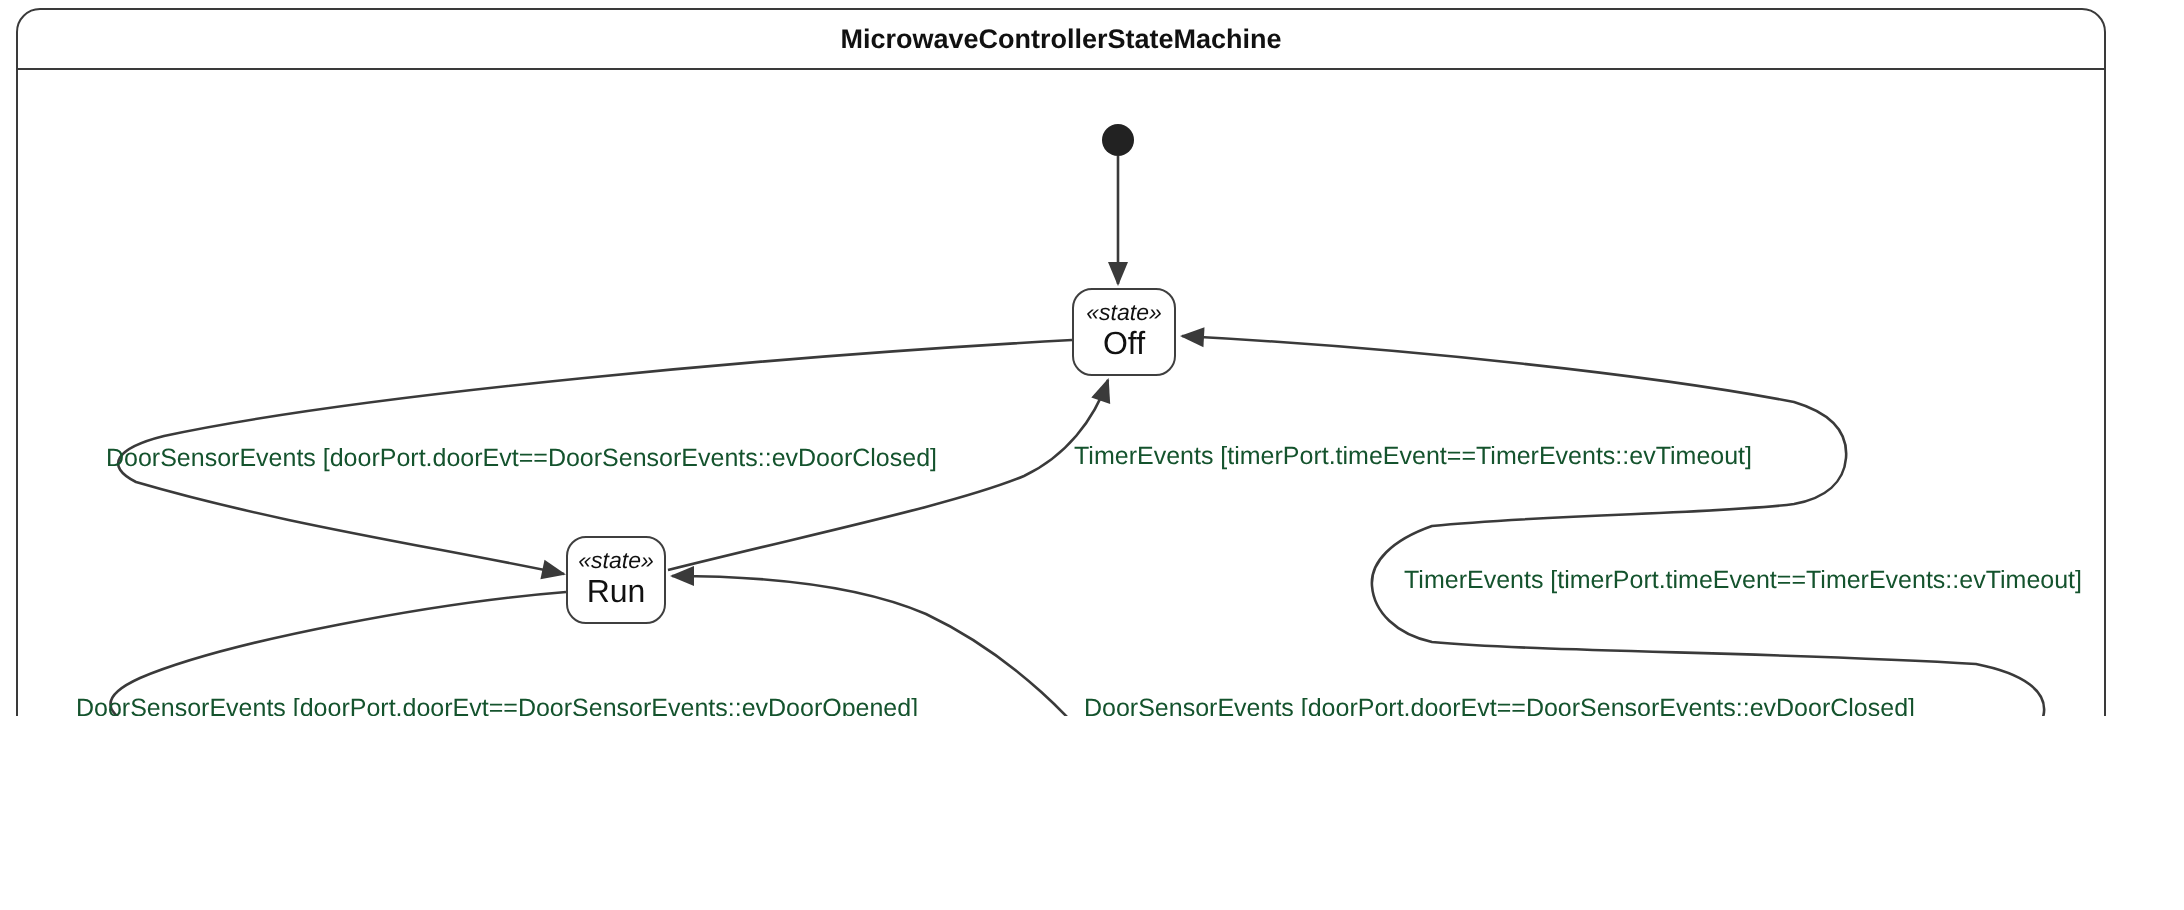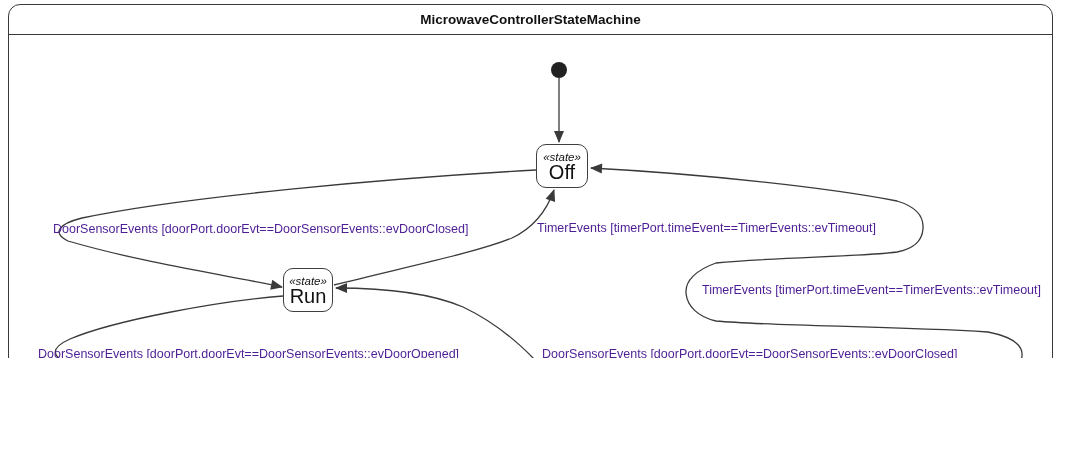--- a/index.html
+++ b/index.html
@@ -31,27 +31,27 @@
     box-sizing:border-box;
     display:flex;flex-direction:column;
     align-items:center;justify-content:center;
     padding:1px 13px;
   }
   .state .stereo{
     font-size:11.5px;font-style:italic;color:#111;line-height:13px;
     white-space:nowrap;
   }
   .state .sname{
-    font-size:20px;color:#111;line-height:17px;
+    font-size:16px;color:#111;line-height:17px;
     white-space:nowrap;
     text-align:center;
   }
   .tlabel{
     position:absolute;
-    font-size:12.5px;line-height:16px;color:#4c1d95;
+    font-size:12.5px;line-height:16px;color:#14532d;
     white-space:nowrap;
   }
 </style>
 </head>
 <body>
 
 <div id="stage">
 
   <svg id="edges" viewBox="0 0 1092 455" xmlns="http://www.w3.org/2000/svg">
     <defs>

